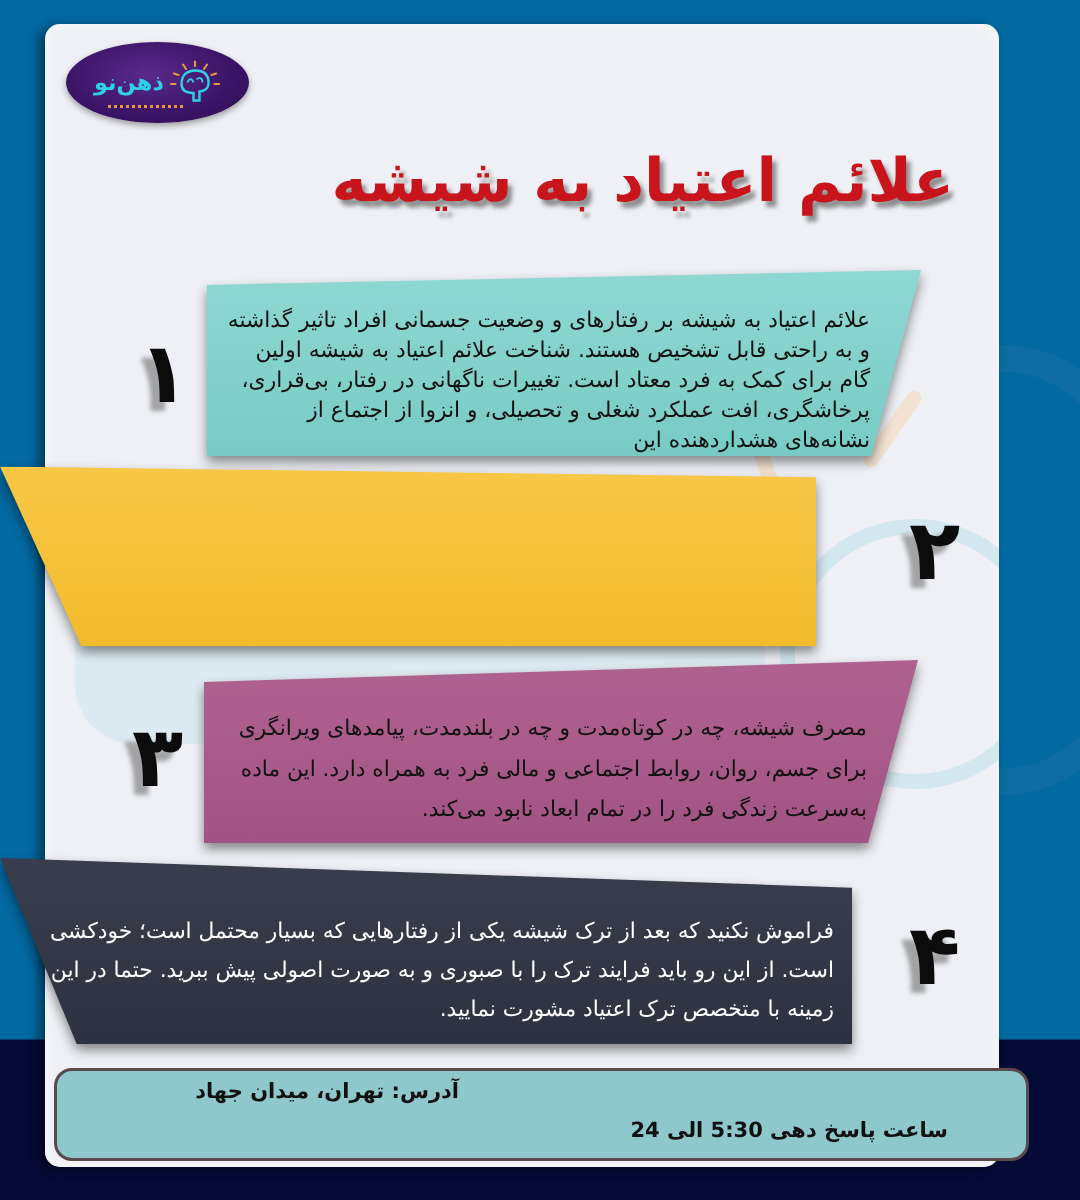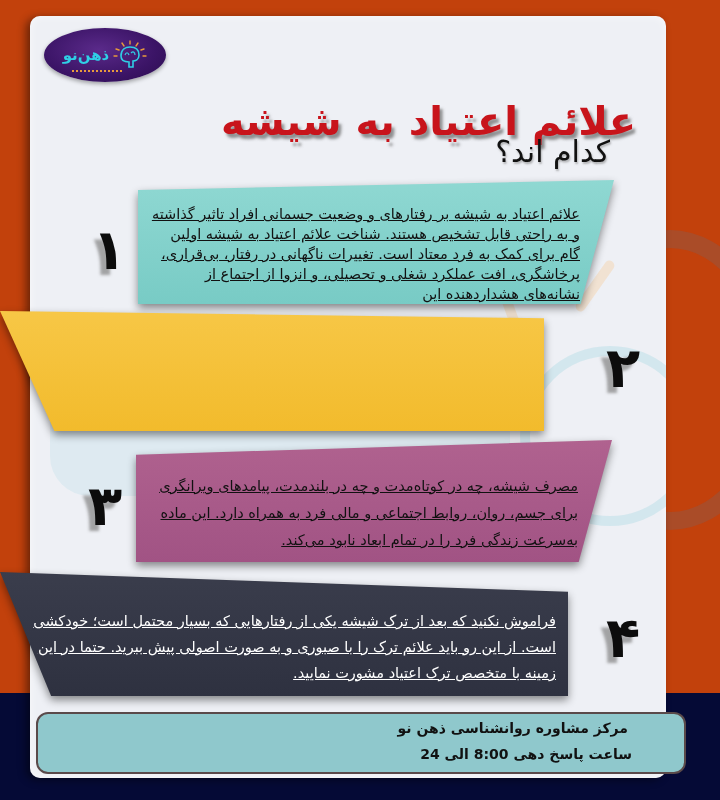--- a/index.html
+++ b/index.html
@@ -1,21 +1,21 @@
 <!DOCTYPE html>
 <html><head>
   <meta charset="utf-8">
   <style>
     * { box-sizing: border-box; margin: 0; padding: 0; }
     html, body {
       width: 720px; height: 800px; overflow: hidden;
       background: #050a36;
       font-family: "DejaVu Sans", sans-serif;
     }
-    .stage { position: relative; width: 720px; height: 693px; background: #c2410c; }
+    .stage { position: relative; width: 720px; height: 693px; background: #0369a1; }
     .bg-glow {
       position: absolute; right: -60px; top: 230px; width: 220px; height: 300px;
       border-radius: 50%;
       border: 18px solid rgba(60, 130, 170, 0.18);
     }
     .panel {
       position: absolute; left: 30px; top: 16px; width: 636px; height: 762px;
       background: #eef0f5;
       border-radius: 10px;
       box-shadow: -4px 2px 8px rgba(0,0,0,0.45), inset 0 0 10px rgba(255,255,255,0.6);
@@ -70,21 +70,21 @@
     }
 
     
     .card {
       position: absolute; direction: rtl;
       font-family: "DejaVu Sans", sans-serif; font-size: 14.5px; line-height: 20px;
       color: #111;
       filter: drop-shadow(0 4px 4px rgba(0,0,0,0.45));
     }
     .card .shape { position: absolute; inset: 0; }
-    .card .body { position: absolute; text-align: right; text-decoration: underline; }
+    .card .body { position: absolute; text-align: right; }
 
     .card-1 { left: 138px; top: 180px; width: 476px; height: 124px; }
     .card-1 .shape {
       background: linear-gradient(180deg, #8fd8d2 0%, #78cbc5 100%);
       clip-path: polygon(0 8%, 100% 0, 93% 100%, 0 100%);
     }
     .card-1 .body { right: 34px; top: 24px; width: 430px; line-height: 20px; }
 
     .card-2 { left: 0px; top: 311px; width: 544px; height: 120px; }
     .card-2 .shape {
@@ -157,21 +157,20 @@
           <line x1="1" y1="16" x2="4" y2="16"></line>
           <line x1="33" y1="16" x2="30" y2="16"></line>
         </g>
         <path d="M8 16 C8 9 13 7 17 7 C22 7 26 9 26 15 C26 20 22 21 20 21 L20 27 L16 27 L16 22 C11 22 8 20 8 16 Z" fill="none" stroke="#2fd0e6" stroke-width="1.6"></path>
         <path d="M12 15 C13 12 15 12 16 15 M18 13 C20 11 22 12 22 15" fill="none" stroke="#2fd0e6" stroke-width="1.2"></path>
       </svg>
       <div class="logo-sub"></div>
     </div>
 
     <div class="title">علائم اعتیاد به شیشه</div>
-    <div class="subtitle">کدام اند؟</div>
   </div>
 
   <div class="card card-1">
     <div class="shape"></div>
     <div class="body">علائم اعتیاد به شیشه بر رفتارهای و وضعیت جسمانی افراد تاثیر گذاشته و به راحتی قابل تشخیص هستند. شناخت علائم اعتیاد به شیشه اولین گام برای کمک به فرد معتاد است. تغییرات ناگهانی در رفتار، بی‌قراری، پرخاشگری، افت عملکرد شغلی و تحصیلی، و انزوا از اجتماع از نشانه‌های هشداردهنده این</div>
   </div>
   <div class="num num-1">۱</div>
 
   <div class="card card-2">
     <div class="shape"></div>
@@ -179,21 +178,21 @@
   <div class="num num-2">۲</div>
 
   <div class="card card-3">
     <div class="shape"></div>
     <div class="body">مصرف شیشه، چه در کوتاه‌مدت و چه در بلندمدت، پیامدهای ویرانگری برای جسم، روان، روابط اجتماعی و مالی فرد به همراه دارد. این ماده به‌سرعت زندگی فرد را در تمام ابعاد نابود می‌کند.</div>
   </div>
   <div class="num num-3">۳</div>
 
   <div class="card card-4">
     <div class="shape"></div>
-    <div class="body">فراموش نکنید که بعد از ترک شیشه یکی از رفتارهایی که بسیار محتمل است؛ خودکشی است. از این رو باید علائم ترک را با صبوری و به صورت اصولی پیش ببرید. حتما در این زمینه با متخصص ترک اعتیاد مشورت نمایید.</div>
+    <div class="body">فراموش نکنید که بعد از ترک شیشه یکی از رفتارهایی که بسیار محتمل است؛ خودکشی است. از این رو باید فرایند ترک را با صبوری و به صورت اصولی پیش ببرید. حتما در این زمینه با متخصص ترک اعتیاد مشورت نمایید.</div>
   </div>
   <div class="num num-4">۴</div>
 
   <div class="footer">
-    <div class="cell f-center">مرکز مشاوره روانشناسی ذهن نو</div>
-    <div class="cell f-hours">ساعت پاسخ دهی 8:00 الی 24</div>
+    <div class="cell f-hours">ساعت پاسخ دهی 5:30 الی 24</div>
+    <div class="cell f-address">آدرس: تهران، میدان جهاد</div>
   </div>
 </div>
 
 </body></html>

